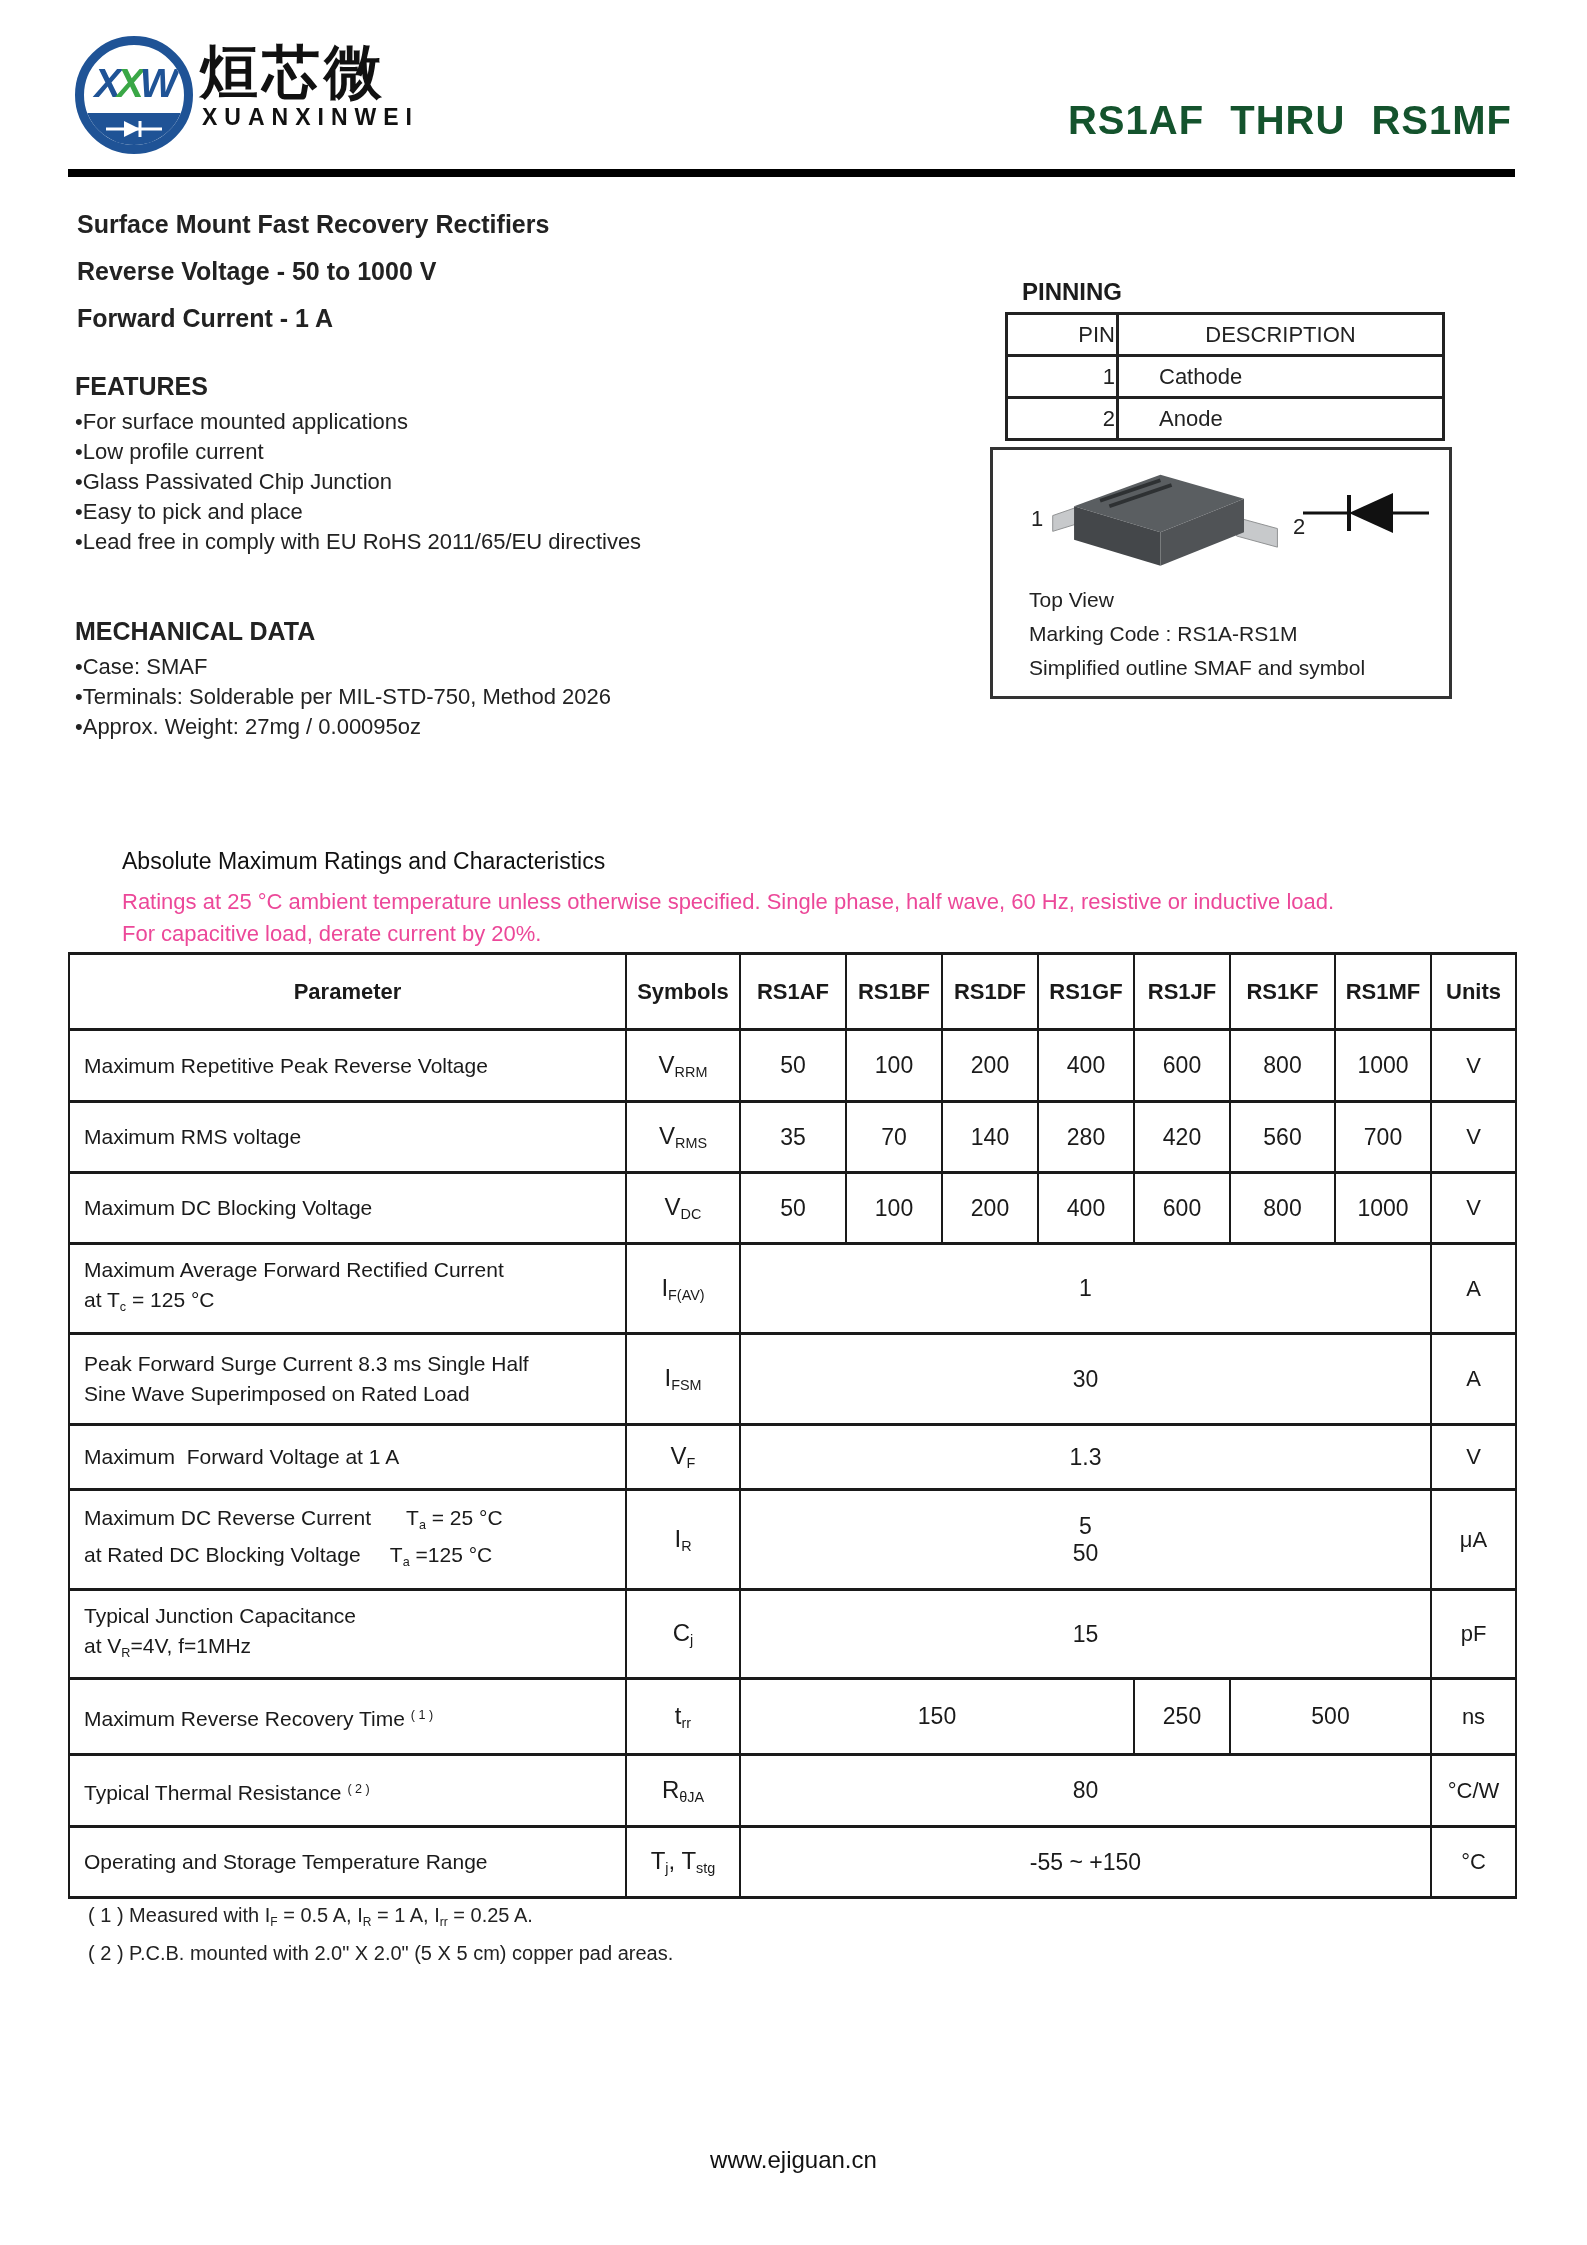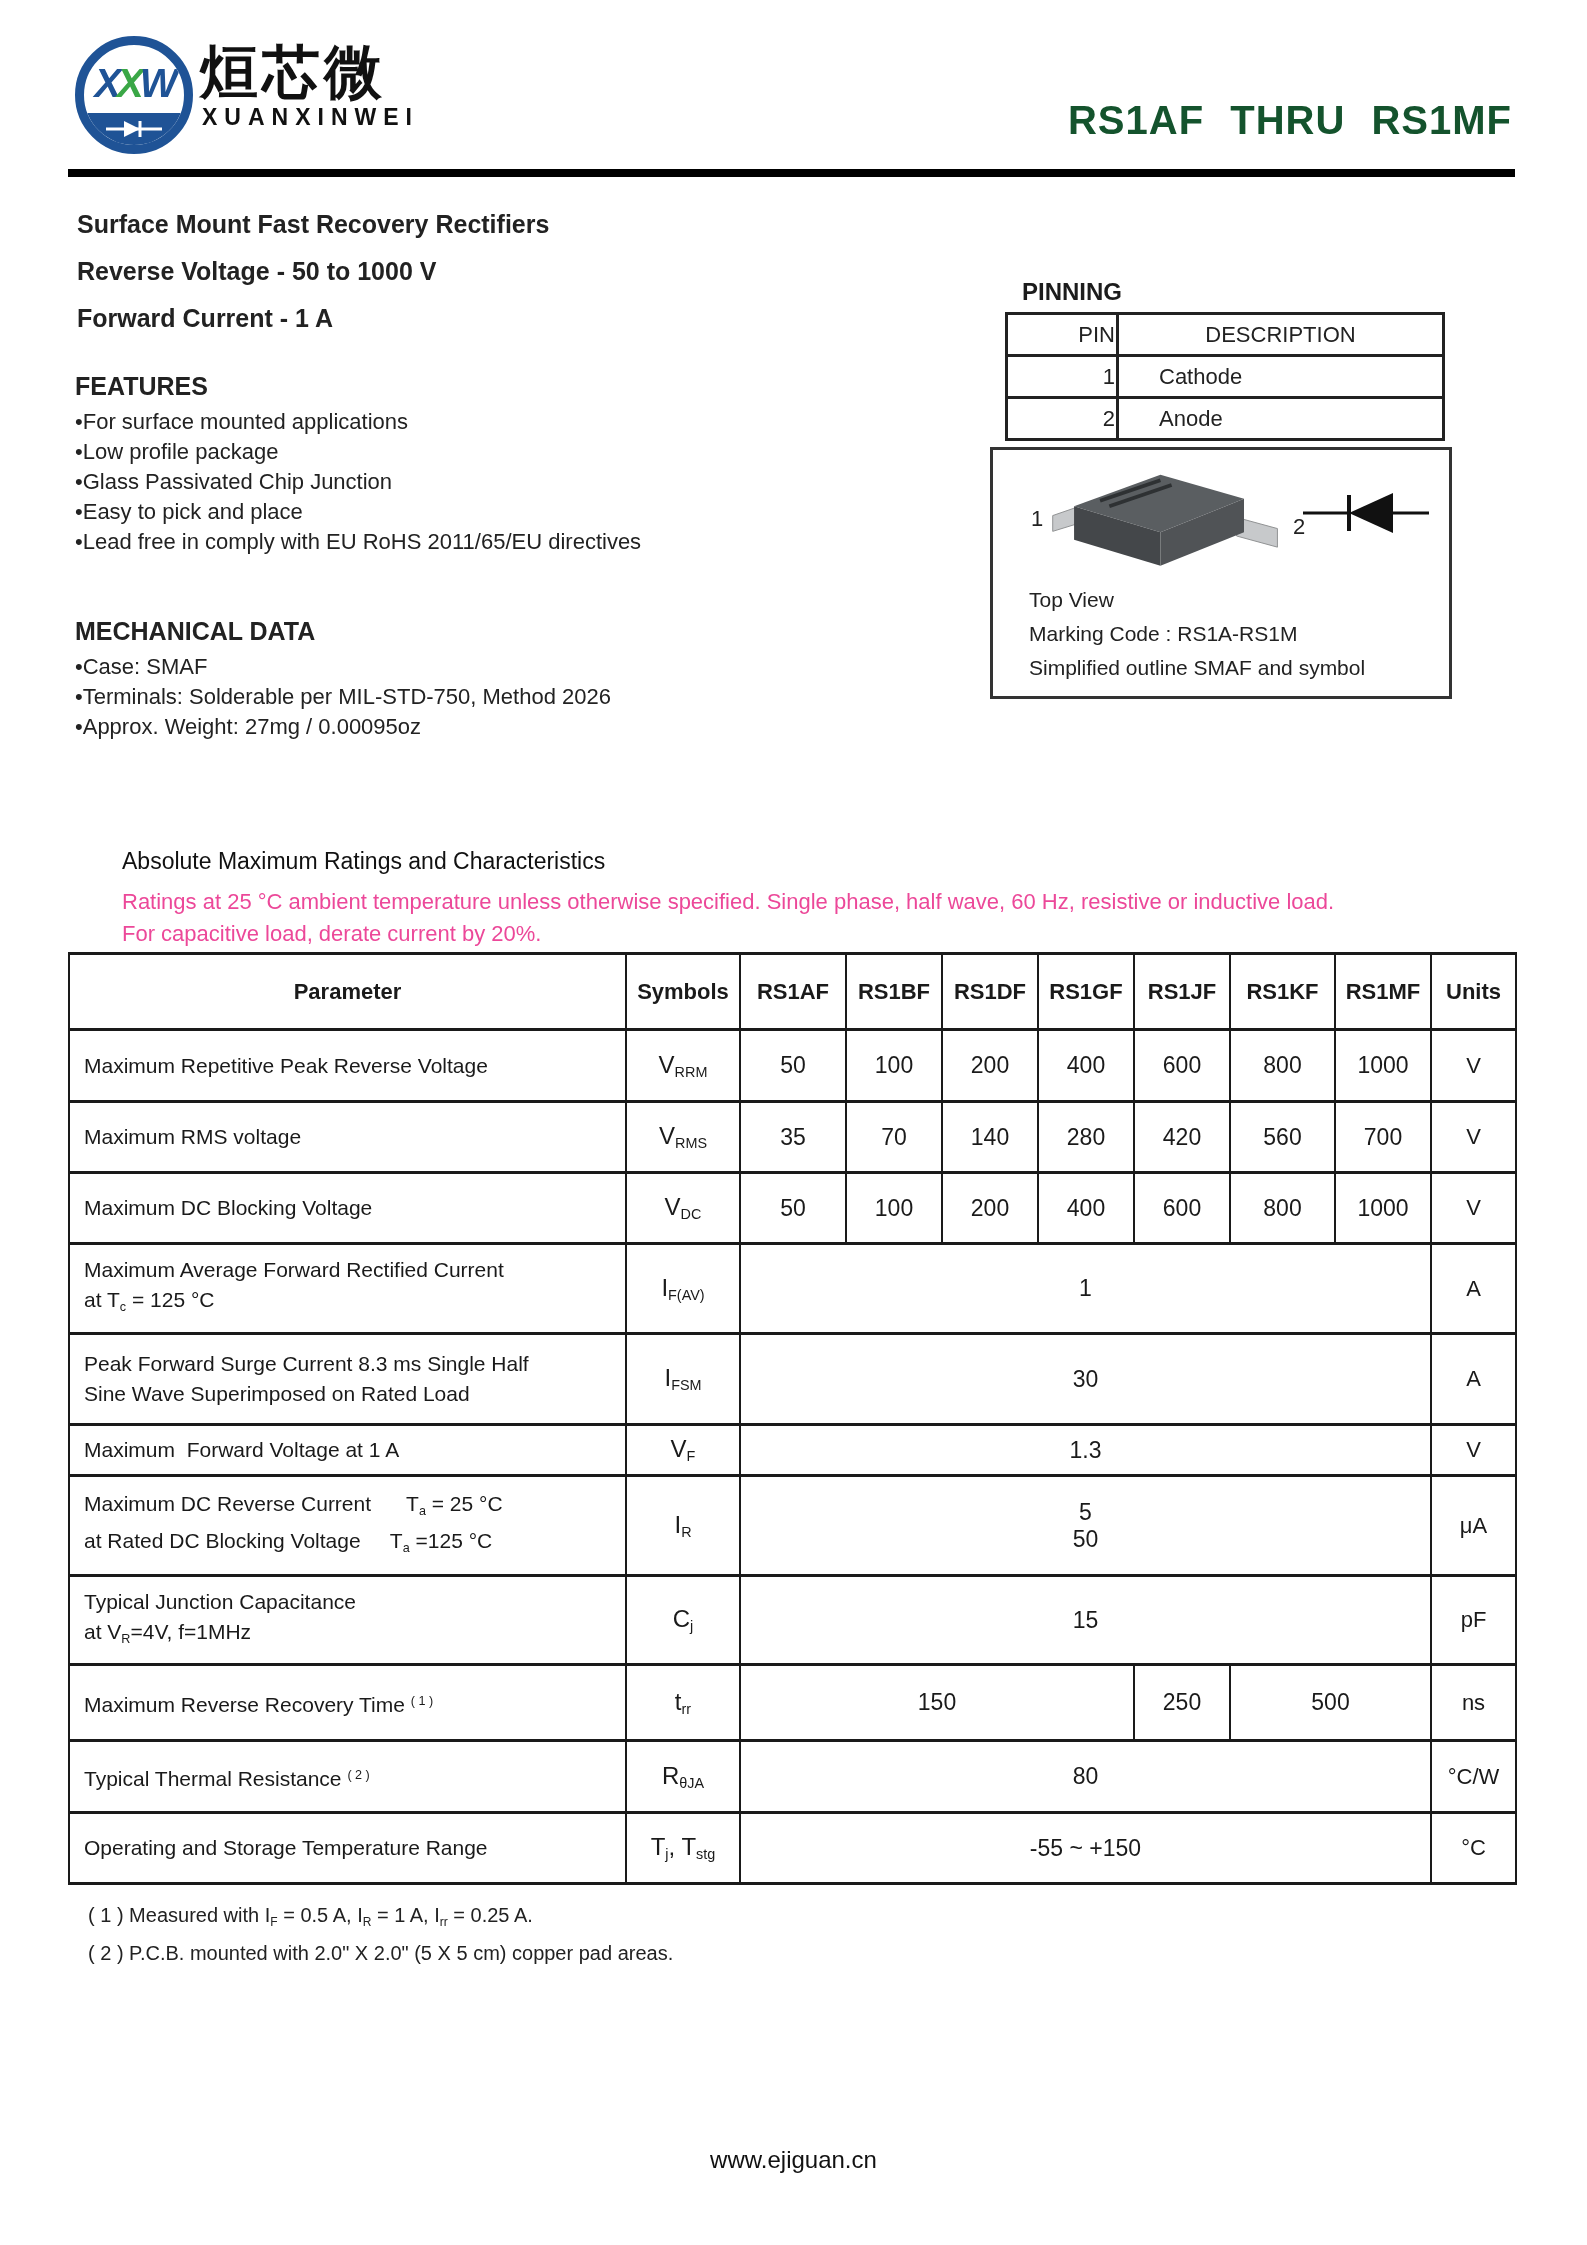--- a/index.html
+++ b/index.html
@@ -85,21 +85,21 @@
   <div class="summary">
     <div>Surface Mount Fast Recovery Rectifiers</div>
     <div>Reverse Voltage - 50 to 1000 V</div>
     <div>Forward Current - 1 A</div>
   </div>
 
   <div class="features">
     <div class="sec-head">FEATURES</div>
     <div class="bullets">
       <div class="bullet">For surface mounted applications</div>
-      <div class="bullet">Low profile package</div>
+      <div class="bullet">Low profile current</div>
       <div class="bullet">Glass Passivated Chip Junction</div>
       <div class="bullet">Easy to pick and place</div>
       <div class="bullet">Lead free in comply with EU RoHS 2011/65/EU directives</div>
     </div>
   </div>
 
   <div class="mech">
     <div class="sec-head">MECHANICAL DATA</div>
     <div class="bullets">
       <div class="bullet">Case: SMAF</div>
@@ -284,21 +284,21 @@
           <td class="param">
             <div class="pline"><span>Peak Forward Surge Current 8.3 ms Single Half</span></div>
             <div class="pline"><span>Sine Wave Superimposed on Rated Load</span></div>
           </td>
           <td class="sym"><span>I</span><span class="sub">FSM</span></td>
           <td class="val" colspan="7">
             <div>30</div>
           </td>
           <td class="unit">A</td>
         </tr>
-        <tr style="height: 51px; padding-left: 32px;">
+        <tr style="height: 65px; padding-left: 32px;">
           <td class="param">
             <div class="pline"><span>Maximum&nbsp; Forward Voltage at 1 A</span></div>
           </td>
           <td class="sym"><span>V</span><span class="sub">F</span></td>
           <td class="val" colspan="7">
             <div>1.3</div>
           </td>
           <td class="unit">V</td>
         </tr>
         <tr style="height: 100px;">

